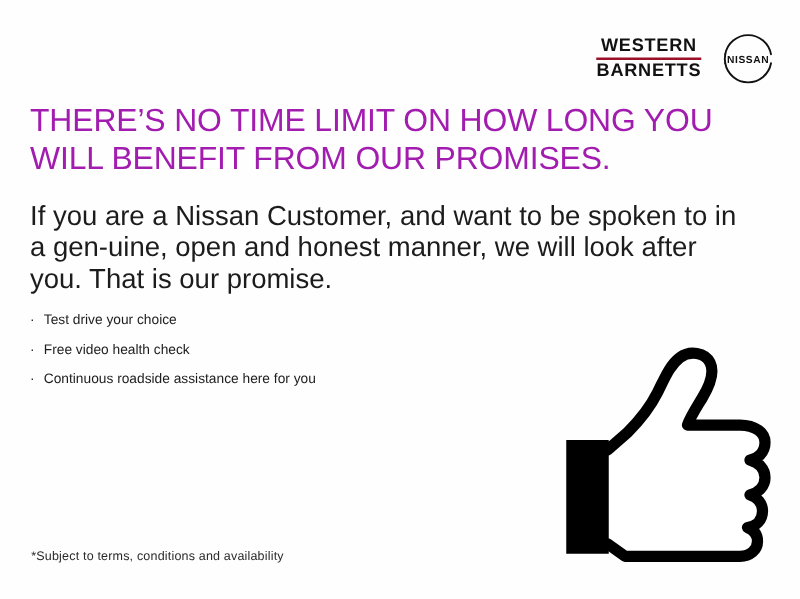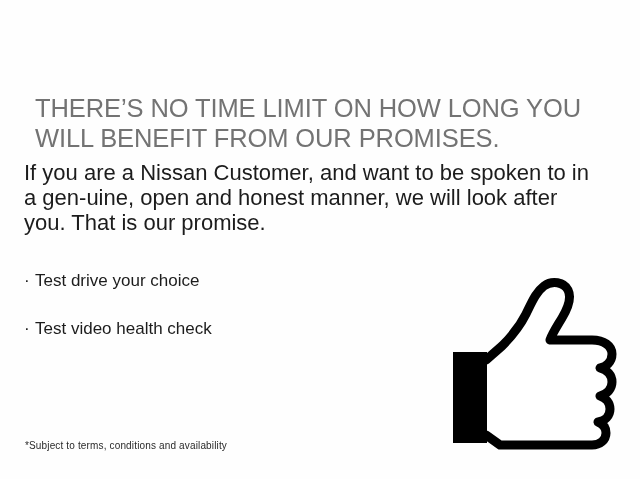--- a/index.html
+++ b/index.html
@@ -63,22 +63,22 @@
   
   .headline {
     position: absolute;
     left: 24px;
     top: 82px;
     width: 596px;
     font-size: 25.5px;
     line-height: 30px;
     font-weight: normal;
     letter-spacing: -0.1px;
-    color: #737373;
-    margin: 11px;
+    color: #a21caf;
+    margin: 0;
   }
 
   
   .body-copy {
     position: absolute;
     left: 24px;
     top: 160px;
     width: 580px;
     font-size: 22px;
     line-height: 25px;
@@ -89,25 +89,24 @@
   
   .promise-list {
     position: absolute;
     left: 24px;
     top: 245px;
     margin: 0;
     padding: 0;
     list-style: none;
   }
   .promise-list li {
-    font-size: 17px;
+    font-size: 11px;
     line-height: 23.5px;
     color: #1c1c1c;
     white-space: nowrap;
-    margin-top: 24px;
   }
   .promise-list li .dot {
     display: inline-block;
     width: 11px;
     color: #1c1c1c;
   }
 
   
   .footnote {
     position: absolute;
@@ -131,31 +130,53 @@
     display: block;
     width: 186px;
     height: 180px;
   }
 </style>
 </head>
 <body>
 
 <div class="page">
 
+  <div class="brand-bar">
+
+    <div class="dealer-logo">
+      <div class="word">WESTERN</div>
+      <div class="rule"></div>
+      <div class="word">BARNETTS</div>
+    </div>
+
+    <div class="nissan-mark">
+      <svg viewBox="0 0 47 42" xmlns="http://www.w3.org/2000/svg">
+
+        <path d="M 5.2 24.6 A 18.6 18.6 0 0 1 5.2 17.4" fill="none" stroke="#111111" stroke-width="1.5" stroke-linecap="round"></path>
+        <path d="M 5.2 17.4 A 18.6 18.6 0 0 1 41.8 17.4" fill="none" stroke="#111111" stroke-width="1.5" stroke-linecap="round"></path>
+        <path d="M 5.2 24.6 A 18.6 18.6 0 0 0 41.8 24.6" fill="none" stroke="#111111" stroke-width="1.5" stroke-linecap="round"></path>
+        <text x="23.5" y="24.4" text-anchor="middle" font-family="Liberation Sans, sans-serif" font-size="8.2" font-weight="bold" letter-spacing="0.45" fill="#111111">NISSAN</text>
+      </svg>
+    </div>
+
+  </div>
 
   <h1 class="headline">THERE’S NO TIME LIMIT ON HOW LONG YOU WILL BENEFIT FROM OUR PROMISES.</h1>
 
   <p class="body-copy">If you are a Nissan Customer, and want to be spoken to in a gen-uine, open and honest manner, we will look after you. That is our promise.</p>
 
   <ul class="promise-list">
     <li>
       <span class="dot">·</span><span>Test drive your choice</span>
     </li>
     <li>
-      <span class="dot">·</span><span>Test video health check</span>
+      <span class="dot">·</span><span>Free video health check</span>
+    </li>
+    <li>
+      <span class="dot">·</span><span>Continuous roadside assistance here for you</span>
     </li>
   </ul>
 
   <div class="thumb-art">
     <svg viewBox="0 0 186 180" xmlns="http://www.w3.org/2000/svg">
 
       <path d="M 26 88
                L 46 88
                L 62 74
                C 72 64 80 54 86 42

